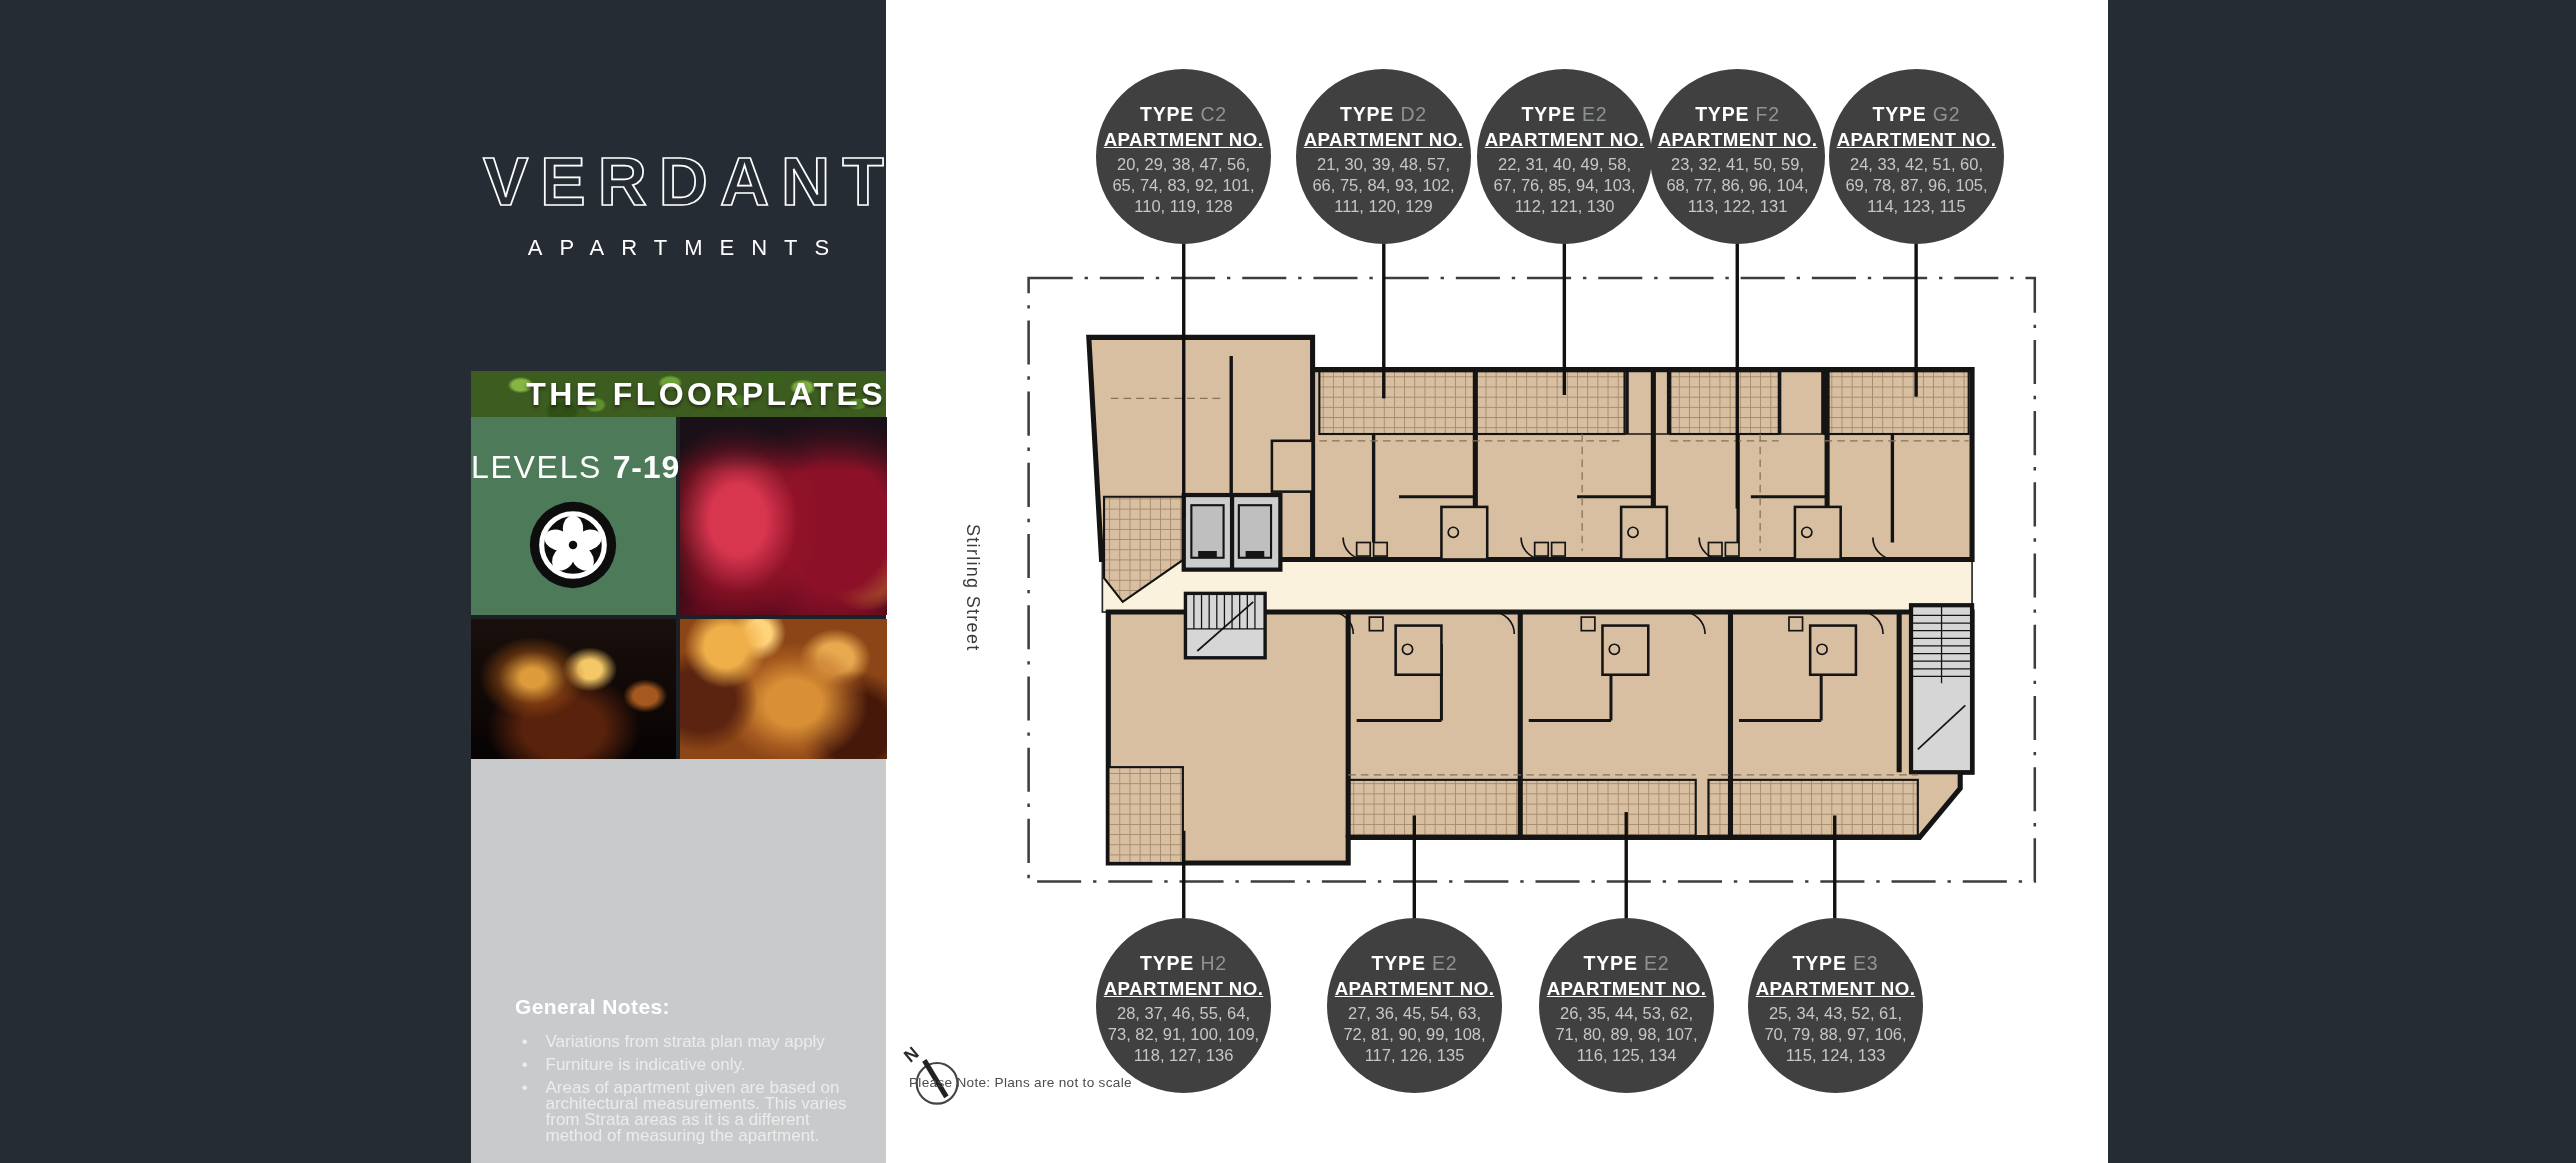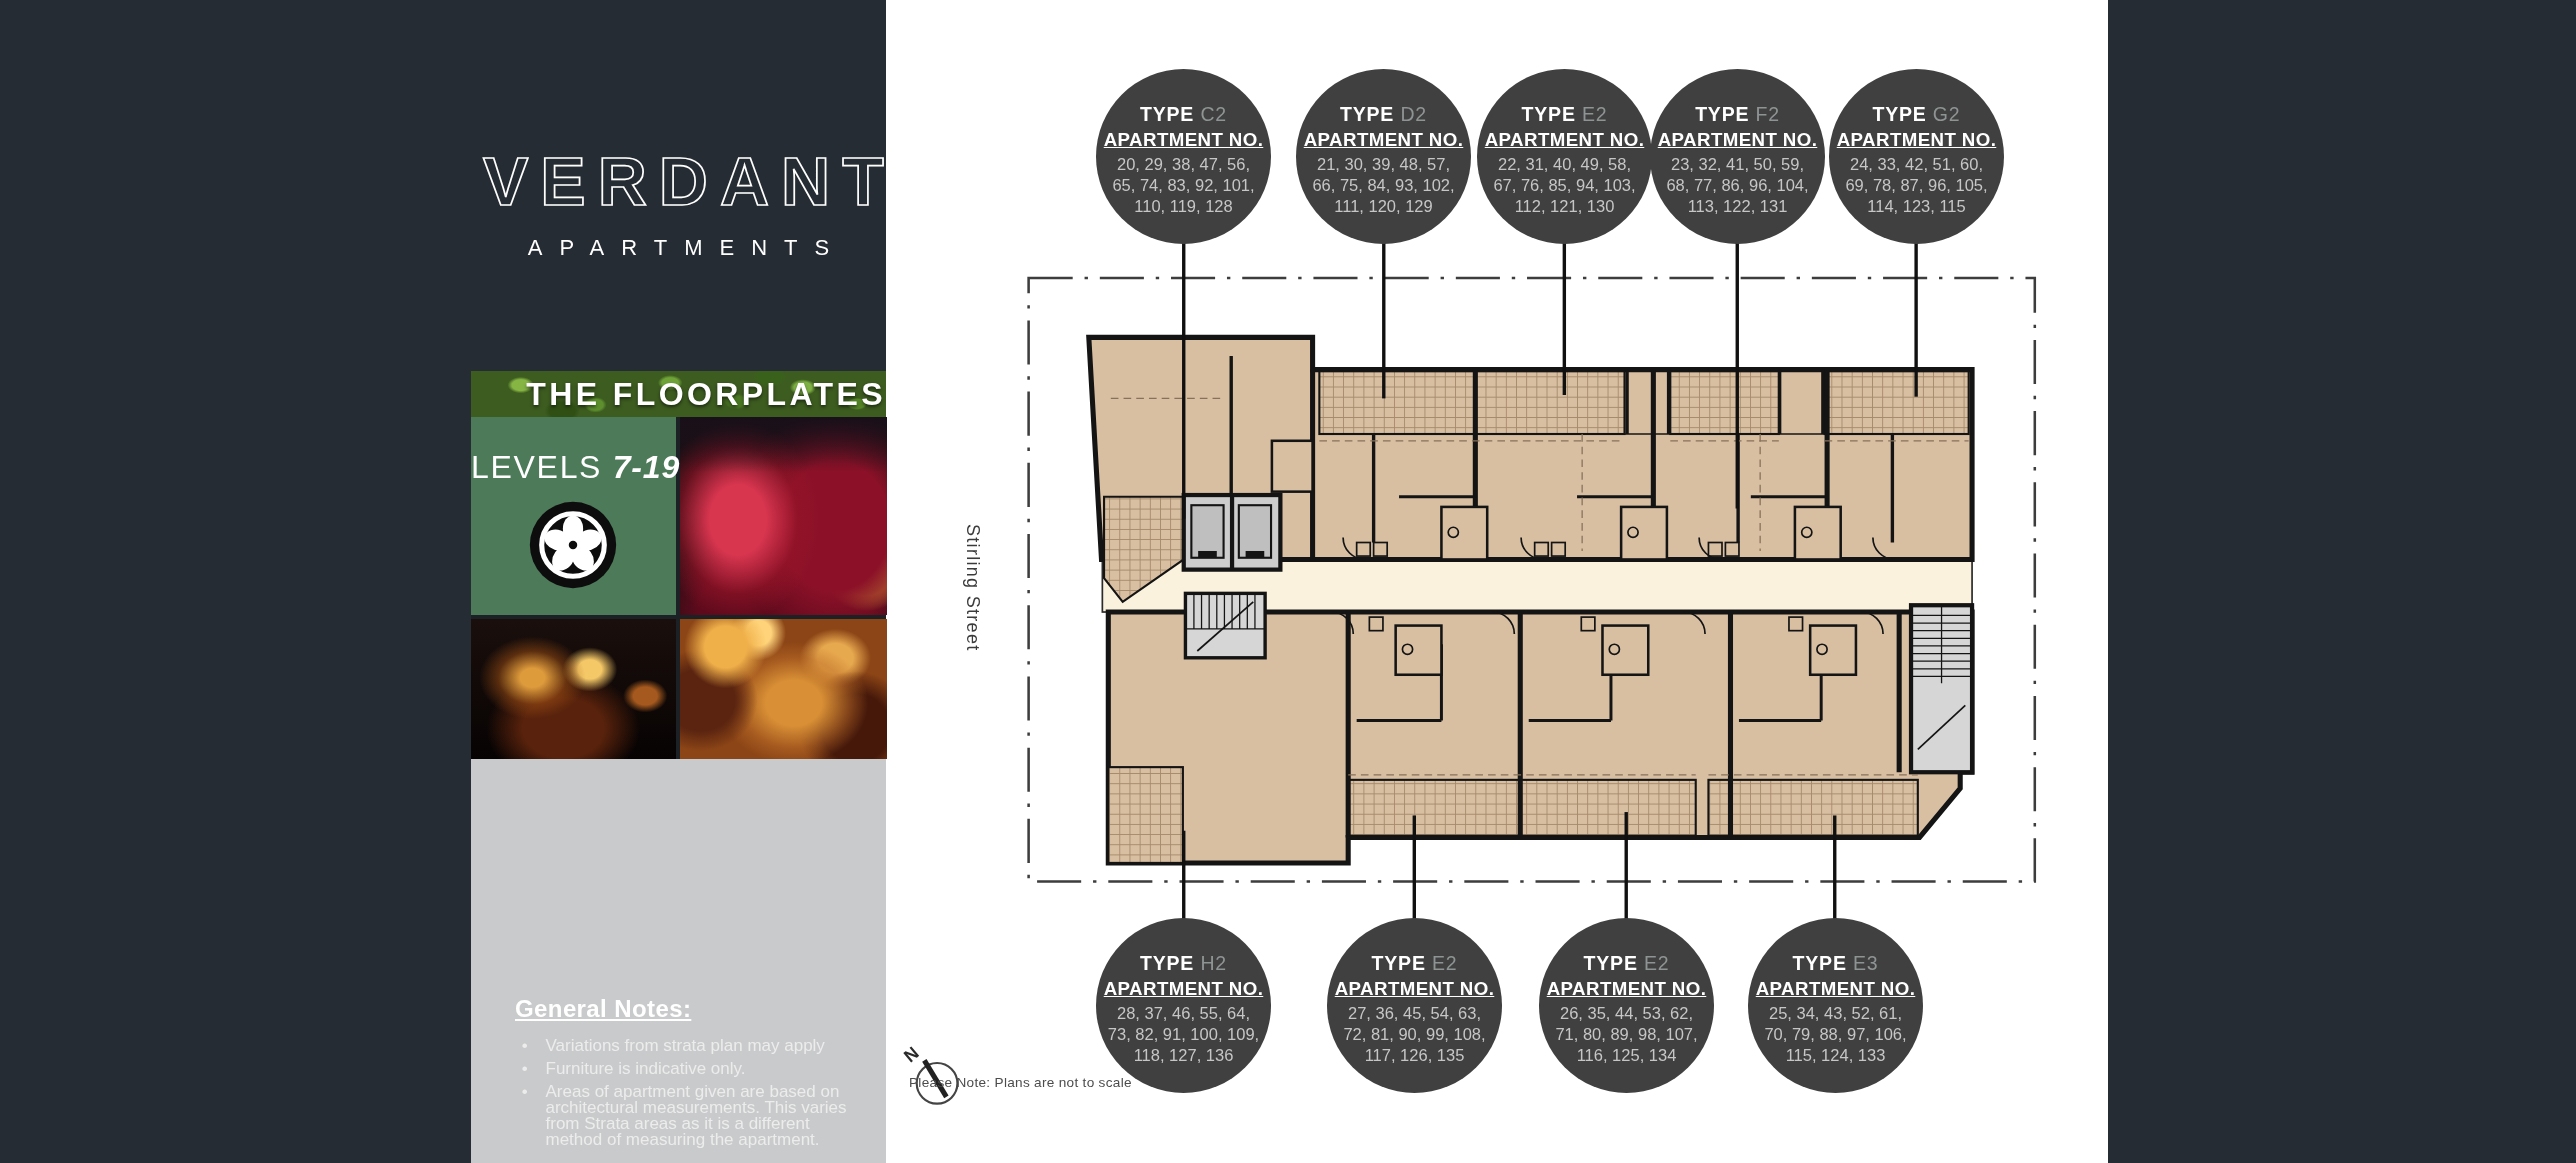--- a/index.html
+++ b/index.html
@@ -39,21 +39,21 @@
   .foliage-title{
     color:#fff;font-weight:bold;font-size:32px;letter-spacing:3.4px;
     text-shadow:0 1.7px 3.4px rgba(0,0,0,.55);white-space:nowrap;
   }
   
   .media-grid{left:471px;top:417px;width:415px;height:342px;background:#1c2126;}
   .green-panel{
     left:0;top:0;width:205px;height:198px;background:#4d7a59;
   }
   .levels-line{position:absolute;left:0;top:32px;width:100%;text-align:center;color:#fff;font-size:32px;letter-spacing:1.7px;white-space:nowrap;}
-  .levels-line b{letter-spacing:0.8px;font-style:italic;}
+  .levels-line b{letter-spacing:0.8px;}
   .photo{background-repeat:no-repeat;background-size:cover;}
   .photo-building{
     left:209px;top:0;width:207px;height:198px;
     background-color:#1d0f12;
     background-image:
       linear-gradient(180deg, rgba(24,16,26,.95) 0%, rgba(24,16,26,0) 28%),
       radial-gradient(102px 127px at 28% 52%, #d8354f 0 28%, rgba(150,20,40,.6) 58%, transparent 80%),
       radial-gradient(136px 161px at 75% 55%, #8c1128 0 40%, transparent 75%),
       radial-gradient(59px 51px at 90% 80%, #c08a2e 0 40%, transparent 70%),
       radial-gradient(170px 102px at 50% 98%, #5d0a1c 0 50%, transparent 80%);
@@ -75,21 +75,21 @@
       radial-gradient(59px 59px at 22% 20%, #f0b049 0 35%, transparent 70%),
       radial-gradient(42px 42px at 38% 10%, #ffd37a 0 30%, transparent 65%),
       radial-gradient(76px 68px at 10% 58%, #5a2410 0 45%, transparent 75%),
       radial-gradient(93px 76px at 55% 60%, #d88f35 0 30%, rgba(190,110,40,.5) 60%, transparent 80%),
       radial-gradient(76px 76px at 85% 78%, #45180a 0 45%, transparent 75%),
       radial-gradient(51px 42px at 75% 28%, #e7a94e 0 35%, transparent 70%);
   }
   
   .gray-panel{left:471px;top:759px;width:415px;height:404px;background:#c9cacb;}
   .notes{position:absolute;left:44px;top:236px;width:339px;color:#f2f2f2;}
-  .notes h3{margin:0 0 15.3px 0;font-size:24px;letter-spacing:0.4px;color:#ffffff;text-decoration:underline;}
+  .notes h3{margin:0 0 15.3px 0;font-size:21px;letter-spacing:0.4px;color:#ffffff;}
   .notes ul{margin:0;padding:0;list-style:none;}
   .notes li{position:relative;padding-left:30.5px;font-size:17px;line-height:16px;margin-bottom:6.8px;color:#ececec;}
   .notes li::before{content:"\2022";position:absolute;left:6.8px;top:0;color:#ececec;}
   
   .callout{
     position:absolute;width:175px;height:175px;border-radius:50%;background:#404040;
     color:#fff;text-align:center;box-sizing:border-box;padding-top:34px;
   }
   .callout .type{font-size:19.5px;font-weight:bold;letter-spacing:0.8px;}
   .callout .type .code{color:#8e9394;font-weight:normal;}

